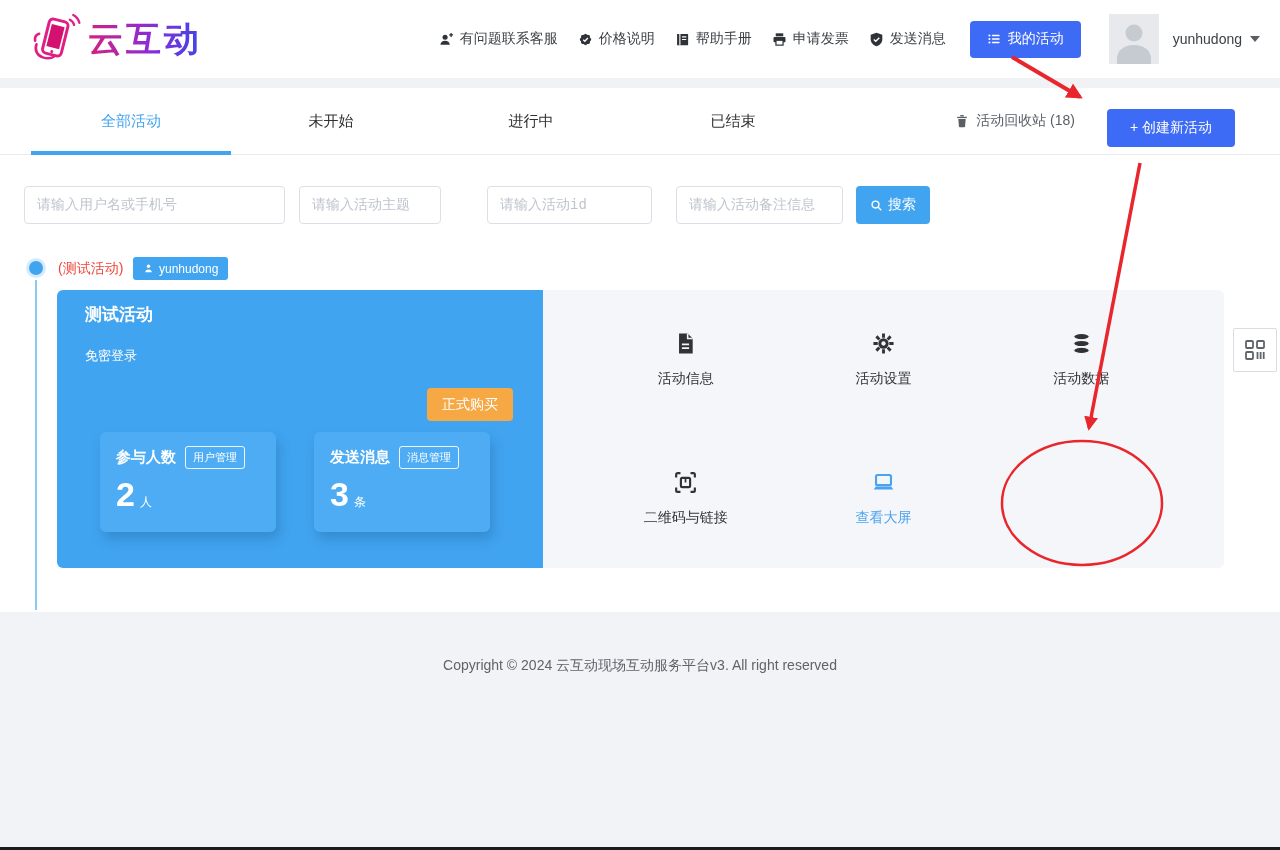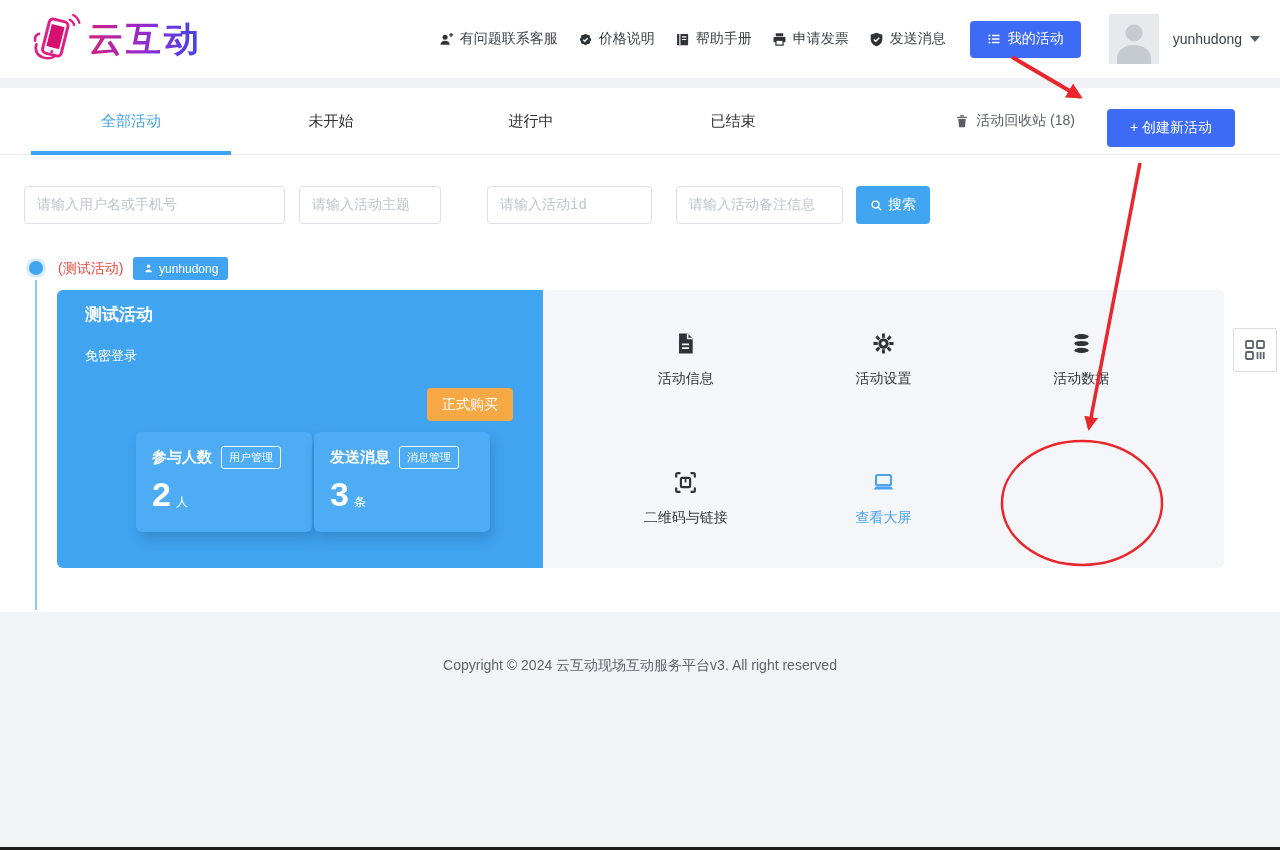--- a/index.html
+++ b/index.html
@@ -116,21 +116,21 @@
   .status-limit { font-size:22px; font-weight:bold; }
   .buy-btn {
     position:absolute; left:370px; top:98px; width:86px; height:33px;
     background:#f6a844; color:#fff; border:none; border-radius:4px; font-size:14px;
     cursor:pointer; font-family:inherit;
   }
   .stat-box {
     position:absolute; top:142px; width:176px; height:100px; border-radius:6px;
     background:#4dacf3; box-shadow:3px 7px 12px rgba(20,80,130,.28); padding:14px 16px; color:#fff;
   }
-  .stat-box.s0 { left:43px;margin-left:36px; } .stat-box.s1 { left:257px; }
+  .stat-box.s0 { left:43px; } .stat-box.s1 { left:257px; }
   .stat-head { display:flex; align-items:center; gap:9px; }
   .stat-label { font-size:15px; font-weight:bold; }
   .stat-chip {
     font-size:11px; color:#fff; background:transparent; border:1px solid rgba(255,255,255,.9);
     border-radius:3px; padding:3px 7px; cursor:pointer; font-family:inherit;
   }
   .stat-value-row { margin-top:8px; display:flex; align-items:baseline; gap:5px; }
   .stat-value { font-size:34px; font-weight:bold; line-height:1; }
   .stat-unit  { font-size:12px; }
 

